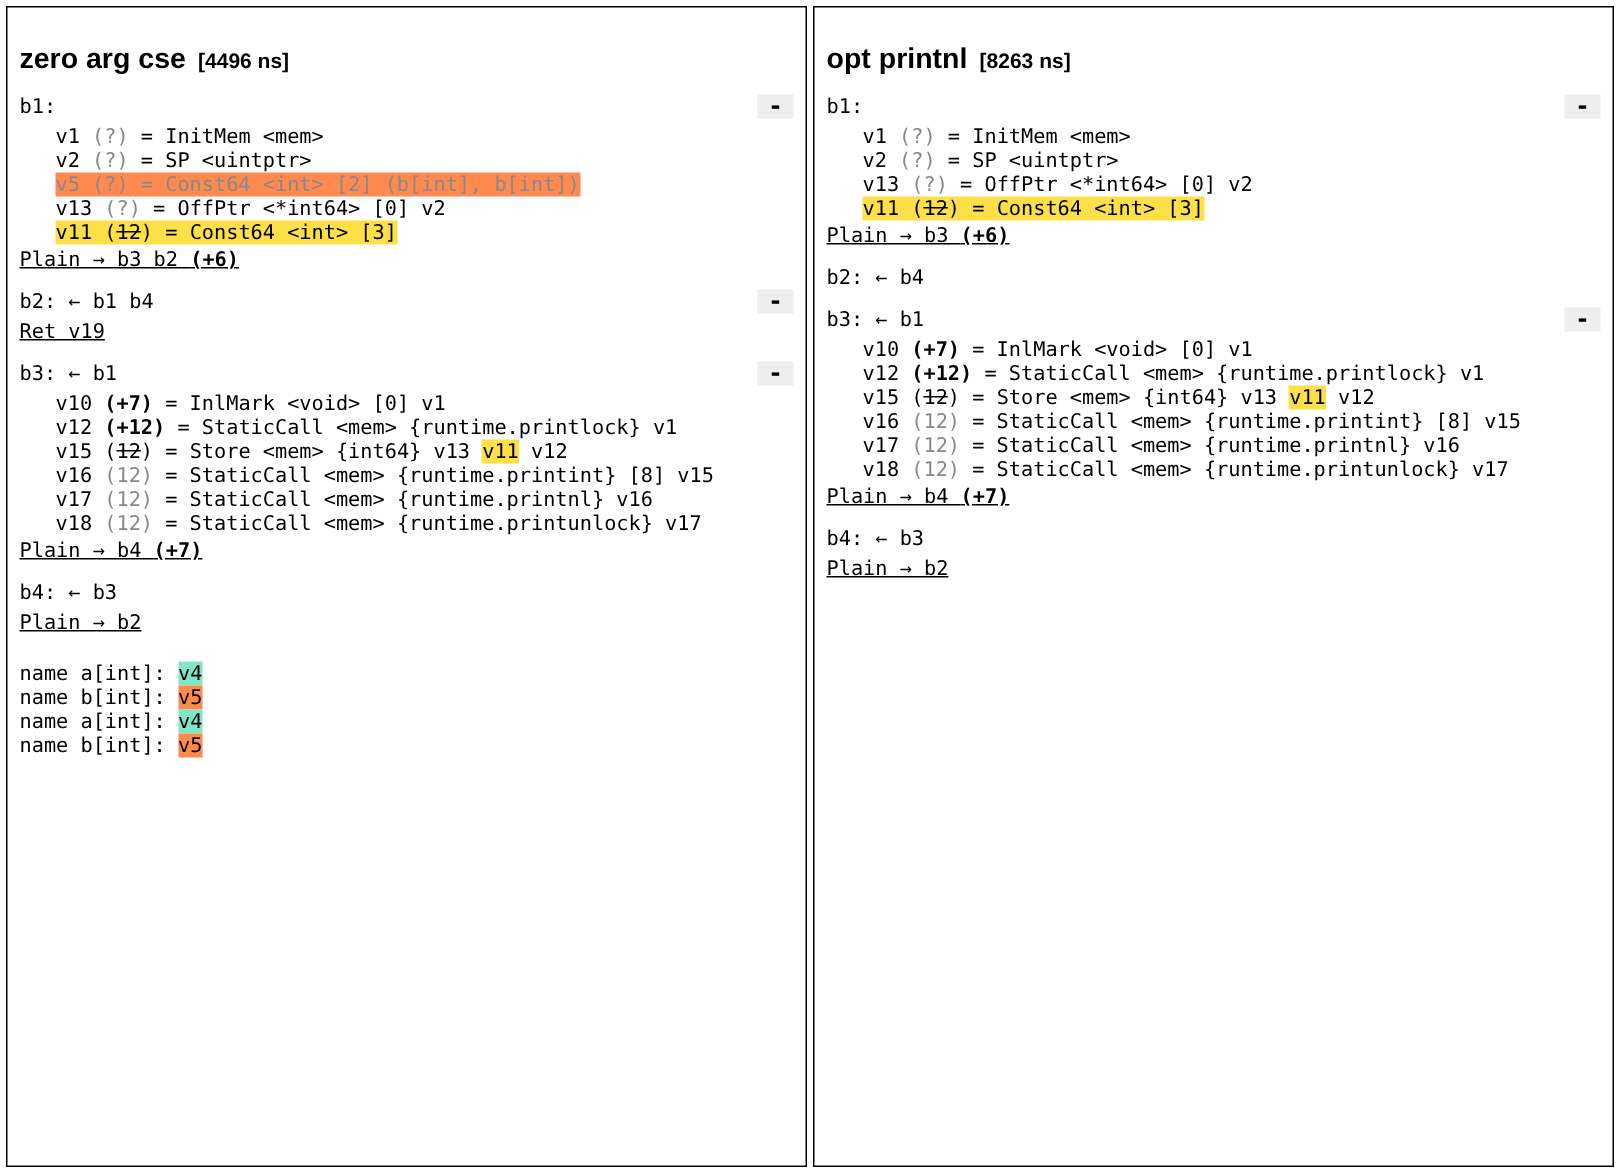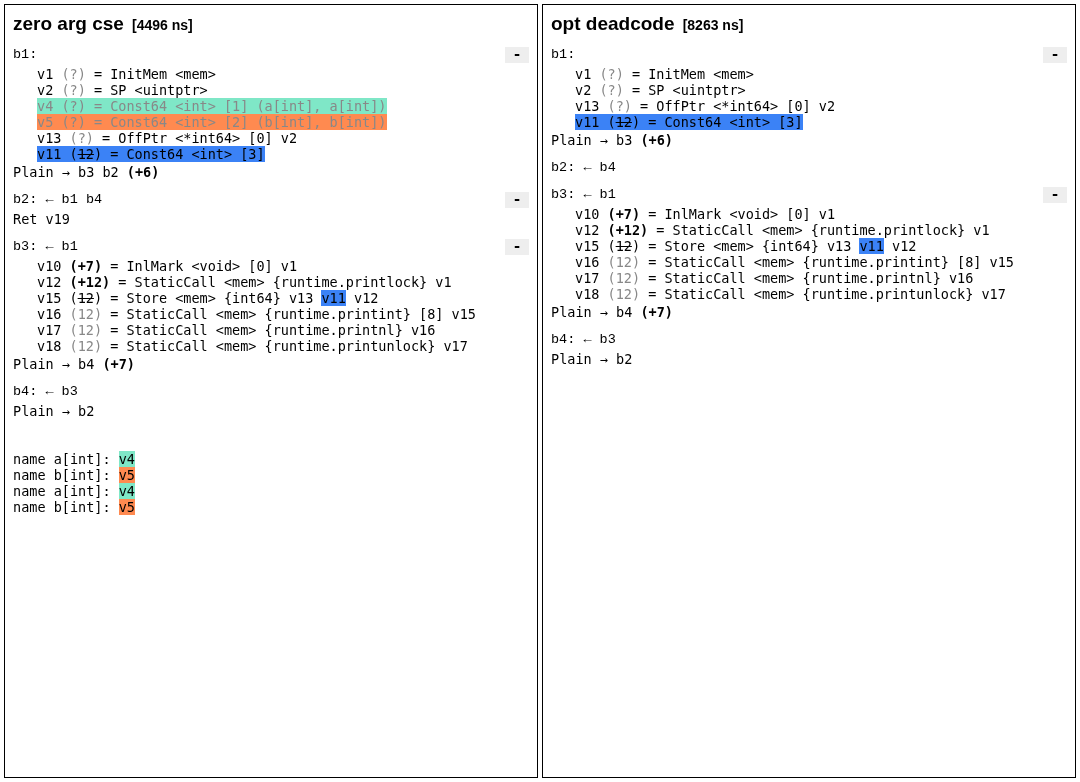--- a/index.html
+++ b/index.html
@@ -11,39 +11,38 @@
     background: #fff;
     color: #000;
     display: flex;
     gap: 4px;
     width: 1080px;
     height: 782px;
   }
   .panel {
     border: 1.5px solid #000;
     flex: 1;
-    padding: 8px 8px;
+    padding: 24px 8px;
     position: relative;
     overflow: hidden;
   }
   .panel-title {
     font-family: Helvetica, Arial, sans-serif;
     font-size: 19px;
     font-weight: bold;
     display: inline;
   }
   .panel-sub {
     font-family: Helvetica, Arial, sans-serif;
     font-size: 14px;
     font-weight: bold;
   }
   .block-header {
     position: relative;
     margin-top: 12px;
-    font-family: Liberation Mono, monospace;
   }
   .collapse-btn {
     position: absolute;
     right: 0;
     top: 0;
     background: #eee;
     border: none;
     font-family: inherit;
     font-size: 16px;
     font-weight: bold;
@@ -54,42 +53,41 @@
     cursor: pointer;
     padding: 0;
   }
   .values { margin-top: 4px; }
   .val-line {
     white-space: pre-wrap;
     padding-left: 48px;
     text-indent: -24px;
     margin-left: 0;
   }
-  .block-footer { margin-top: 2px; }
+  .block-footer { margin-top: 2px; text-decoration: underline; }
   .dead { color: #888; }
   .strike { text-decoration: line-through; }
-  .hl-pink { background: #3b82f6; }
+  .hl-pink { background: #fde047; }
   .hl-green { background: #7fe7c7; }
   .hl-orange { background: #ff8a50; text-align: right; }
-  .names { margin-top: 32px; }
+  .names { margin-top: 18px; }
   .name-line { white-space: pre; }
 </style>
 </head>
 <body>
 
 <div class="panel">
   <span class="panel-title">zero arg cse</span>
   <span class="panel-sub">[4496 ns]</span>
 
   <div>
       <div class="block-header"><span>b1:</span><button class="collapse-btn">-</button></div>
       <div class="values">
         <div class="val-line"><span class="">v1 </span><span class="dead">(?)</span><span class=""> = InitMem &lt;mem&gt;</span></div>
         <div class="val-line"><span class="">v2 </span><span class="dead">(?)</span><span class=""> = SP &lt;uintptr&gt;</span></div>
-        <div class="val-line"><span class="dead hl-green">v4 (?) = Const64 &lt;int&gt; [1] (a[int], a[int])</span></div>
         <div class="val-line"><span class="dead hl-orange">v5 (?) = Const64 &lt;int&gt; [2] (b[int], b[int])</span></div>
         <div class="val-line"><span class="">v13 </span><span class="dead">(?)</span><span class=""> = OffPtr &lt;*int64&gt; [0] v2</span></div>
         <div class="val-line"><span class="hl-pink"><span class="">v11 (</span><span class="strike">12</span><span class="">) = Const64 &lt;int&gt; [3]</span></span></div>
         <div class="block-footer"><span class="">Plain → b3 b2 </span><span class="" style="font-weight: bold;">(+6)</span></div>
       </div>
     </div>
   <div>
       <div class="block-header"><span>b2: ← b1 b4</span><button class="collapse-btn">-</button></div>
       <div class="values">
         <div class="block-footer"><span class="">Ret v19</span></div>
@@ -116,21 +114,21 @@
 
   <div class="names">
       <div class="name-line"><span>name a[int]: </span><span class="hl-green">v4</span></div>
       <div class="name-line"><span>name b[int]: </span><span class="hl-orange">v5</span></div>
       <div class="name-line"><span>name a[int]: </span><span class="hl-green">v4</span></div>
       <div class="name-line"><span>name b[int]: </span><span class="hl-orange">v5</span></div>
     </div>
 </div>
 
 <div class="panel">
-  <span class="panel-title">opt deadcode</span>
+  <span class="panel-title">opt printnl</span>
   <span class="panel-sub">[8263 ns]</span>
 
   <div>
       <div class="block-header"><span>b1:</span><button class="collapse-btn">-</button></div>
       <div class="values">
         <div class="val-line"><span class="">v1 </span><span class="dead">(?)</span><span class=""> = InitMem &lt;mem&gt;</span></div>
         <div class="val-line"><span class="">v2 </span><span class="dead">(?)</span><span class=""> = SP &lt;uintptr&gt;</span></div>
         <div class="val-line"><span class="">v13 </span><span class="dead">(?)</span><span class=""> = OffPtr &lt;*int64&gt; [0] v2</span></div>
         <div class="val-line"><span class="hl-pink"><span class="">v11 (</span><span class="strike">12</span><span class="">) = Const64 &lt;int&gt; [3]</span></span></div>
         <div class="block-footer"><span class="">Plain → b3 </span><span class="" style="font-weight: bold;">(+6)</span></div>

